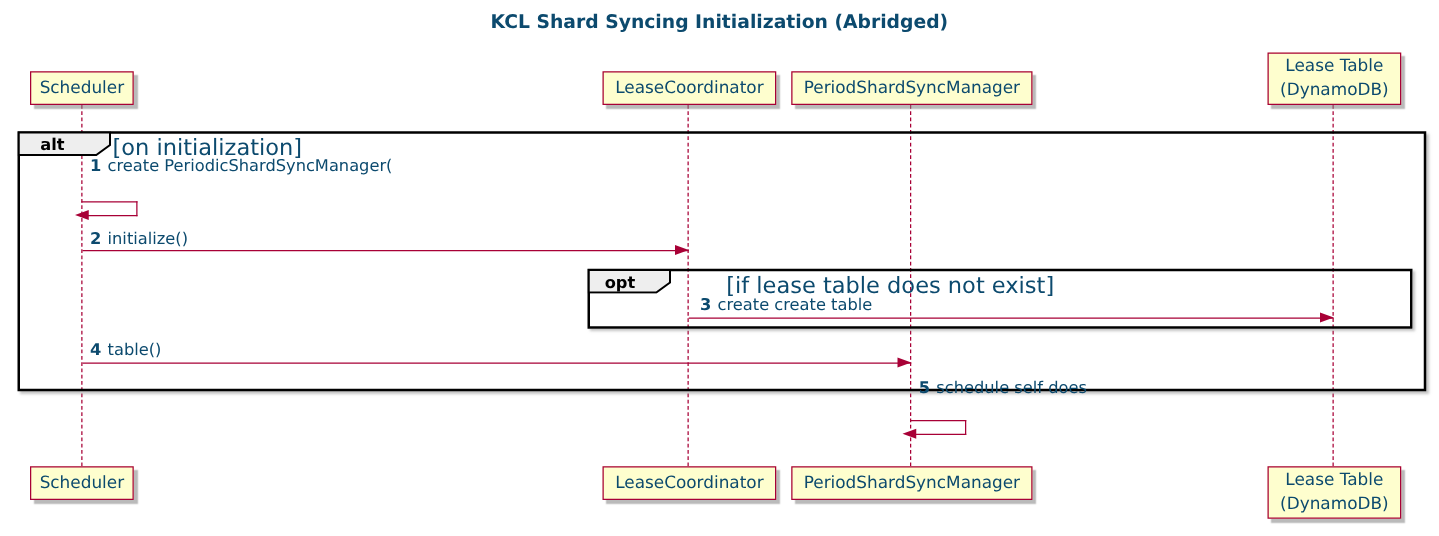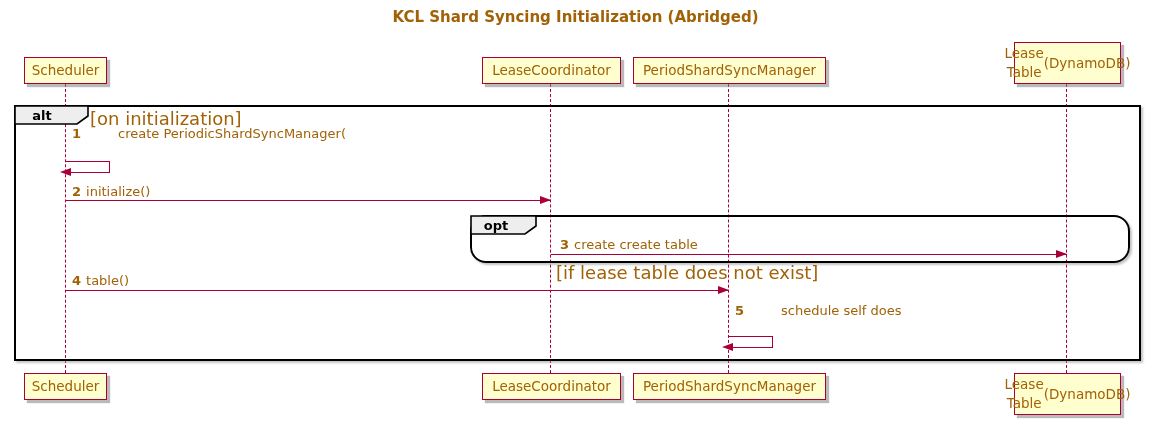--- a/index.html
+++ b/index.html
@@ -1,39 +1,39 @@
 <!DOCTYPE html>
 <html><head>
 <meta charset="utf-8">
 <style>
   html,body{margin:0;padding:0;background:#ffffff;}
   .diagram{
     position:relative;width:1151px;height:429px;background:#ffffff;
-    font-family:"DejaVu Sans",sans-serif;color:#a16207;overflow:hidden;
+    font-family:"DejaVu Sans",sans-serif;color:#0c4a6e;overflow:hidden;
   }
   .title{
     position:absolute;top:8px;left:0;width:100%;text-align:center;
     font-size:15px;font-weight:bold;
   }
   .ptc{
     position:absolute;box-sizing:border-box;background:#FEFECE;border:1.5px solid #A80036;
     box-shadow:3px 3px 1px rgba(130,130,130,.55);
-    display:flex;flex-direction:row;align-items:center;justify-content:center;
+    display:flex;flex-direction:column;align-items:center;justify-content:center;
     font-size:13.5px;line-height:1.4;text-align:center;z-index:5;
   }
   .lifeline{position:absolute;width:0;border-left:1px dashed #A80036;z-index:1;}
   .frame{
     position:absolute;box-sizing:border-box;border:2px solid #000;
     box-shadow:2px 2px 2px rgba(140,140,140,.5);z-index:2;background:transparent;
   }
   .frame-tab{position:absolute;top:-2px;left:-2px;}
   .guard{position:absolute;font-size:18px;font-weight:normal;white-space:nowrap;z-index:4;}
   .msg{position:absolute;display:flex;align-items:center;gap:5px;font-size:13px;white-space:nowrap;z-index:4;}
   .msg-num{font-weight:bold;}
-  .msg-lines{display:flex;flex-direction:row;line-height:15px;margin-left:32px;}
+  .msg-lines{display:flex;flex-direction:row;line-height:15px;}
   .msg-line2{padding-left:8px;}
   .arrow{position:absolute;height:0;border-top:1.5px solid #A80036;z-index:3;}
   .head-r{position:absolute;width:0;height:0;border-left:11px solid #A80036;
           border-top:4.5px solid transparent;border-bottom:4.5px solid transparent;z-index:3;}
   .head-l{position:absolute;width:0;height:0;border-right:11px solid #A80036;
           border-top:4.5px solid transparent;border-bottom:4.5px solid transparent;z-index:3;}
   .selfloop{position:absolute;box-sizing:border-box;border:1.5px solid #A80036;border-left:none;z-index:3;}
   .tab-text{font-family:"DejaVu Sans",sans-serif;font-size:13px;font-weight:bold;fill:#000;}
 </style>
 </head>
@@ -55,21 +55,21 @@
     <span>LeaseCoordinator</span>
   </div>
   <div class="ptc" style="left:633px;top:57px;width:193px;height:27px;">
     <span>PeriodShardSyncManager</span>
   </div>
   <div class="ptc" style="left:1014px;top:42px;width:107px;height:42px;">
     <span>Lease Table</span>
     <span>(DynamoDB)</span>
   </div>
 
-  <div class="frame" style="left:14px;top:105px;width:1127px;height:256px;">
+  <div class="frame" style="left:14px;top:105px;width:1127px;height:208px;">
     <svg class="frame-tab" width="76" height="20">
       <path d="M1,1 L74,1 L74,11 L63,19 L1,19 Z" fill="#EEEEEE" stroke="#000000" stroke-width="1.6"></path>
       <text class="tab-text" x="28" y="15" text-anchor="middle">alt</text>
     </svg>
   </div>
   <div class="guard" style="left:90px;top:108px;">[on initialization]</div>
 
   <div class="msg" style="left:72px;top:126px;">
     <span class="msg-num">1</span>
     <span class="msg-lines">
@@ -79,27 +79,27 @@
   <div class="selfloop" style="left:65px;top:161px;width:45px;height:12px;"></div>
   <div class="head-l" style="left:60px;top:168px;"></div>
 
   <div class="msg" style="left:72px;top:184px;">
     <span class="msg-num">2</span>
     <span>initialize()</span>
   </div>
   <div class="arrow" style="left:66px;top:200px;width:485px;"></div>
   <div class="head-r" style="left:540px;top:196px;"></div>
 
-  <div class="frame" style="left:470px;top:215px;width:660px;height:48px;border-radius:16px;">
+  <div class="frame" style="left:470px;top:215px;width:660px;height:48px;">
     <svg class="frame-tab" width="68" height="20">
       <path d="M1,1 L66,1 L66,11 L55,19 L1,19 Z" fill="#EEEEEE" stroke="#000000" stroke-width="1.6"></path>
       <text class="tab-text" x="26" y="15" text-anchor="middle">opt</text>
     </svg>
   </div>
-  <div class="guard" style="left:556px;top:218px;margin-top:44px;">[if lease table does not exist]</div>
+  <div class="guard" style="left:581px;top:218px;">[if lease table does not exist]</div>
 
   <div class="msg" style="left:560px;top:237px;">
     <span class="msg-num">3</span>
     <span>create create table</span>
   </div>
   <div class="arrow" style="left:551px;top:254px;width:516px;"></div>
   <div class="head-r" style="left:1056px;top:250px;"></div>
 
   <div class="msg" style="left:72px;top:273px;">
     <span class="msg-num">4</span>

